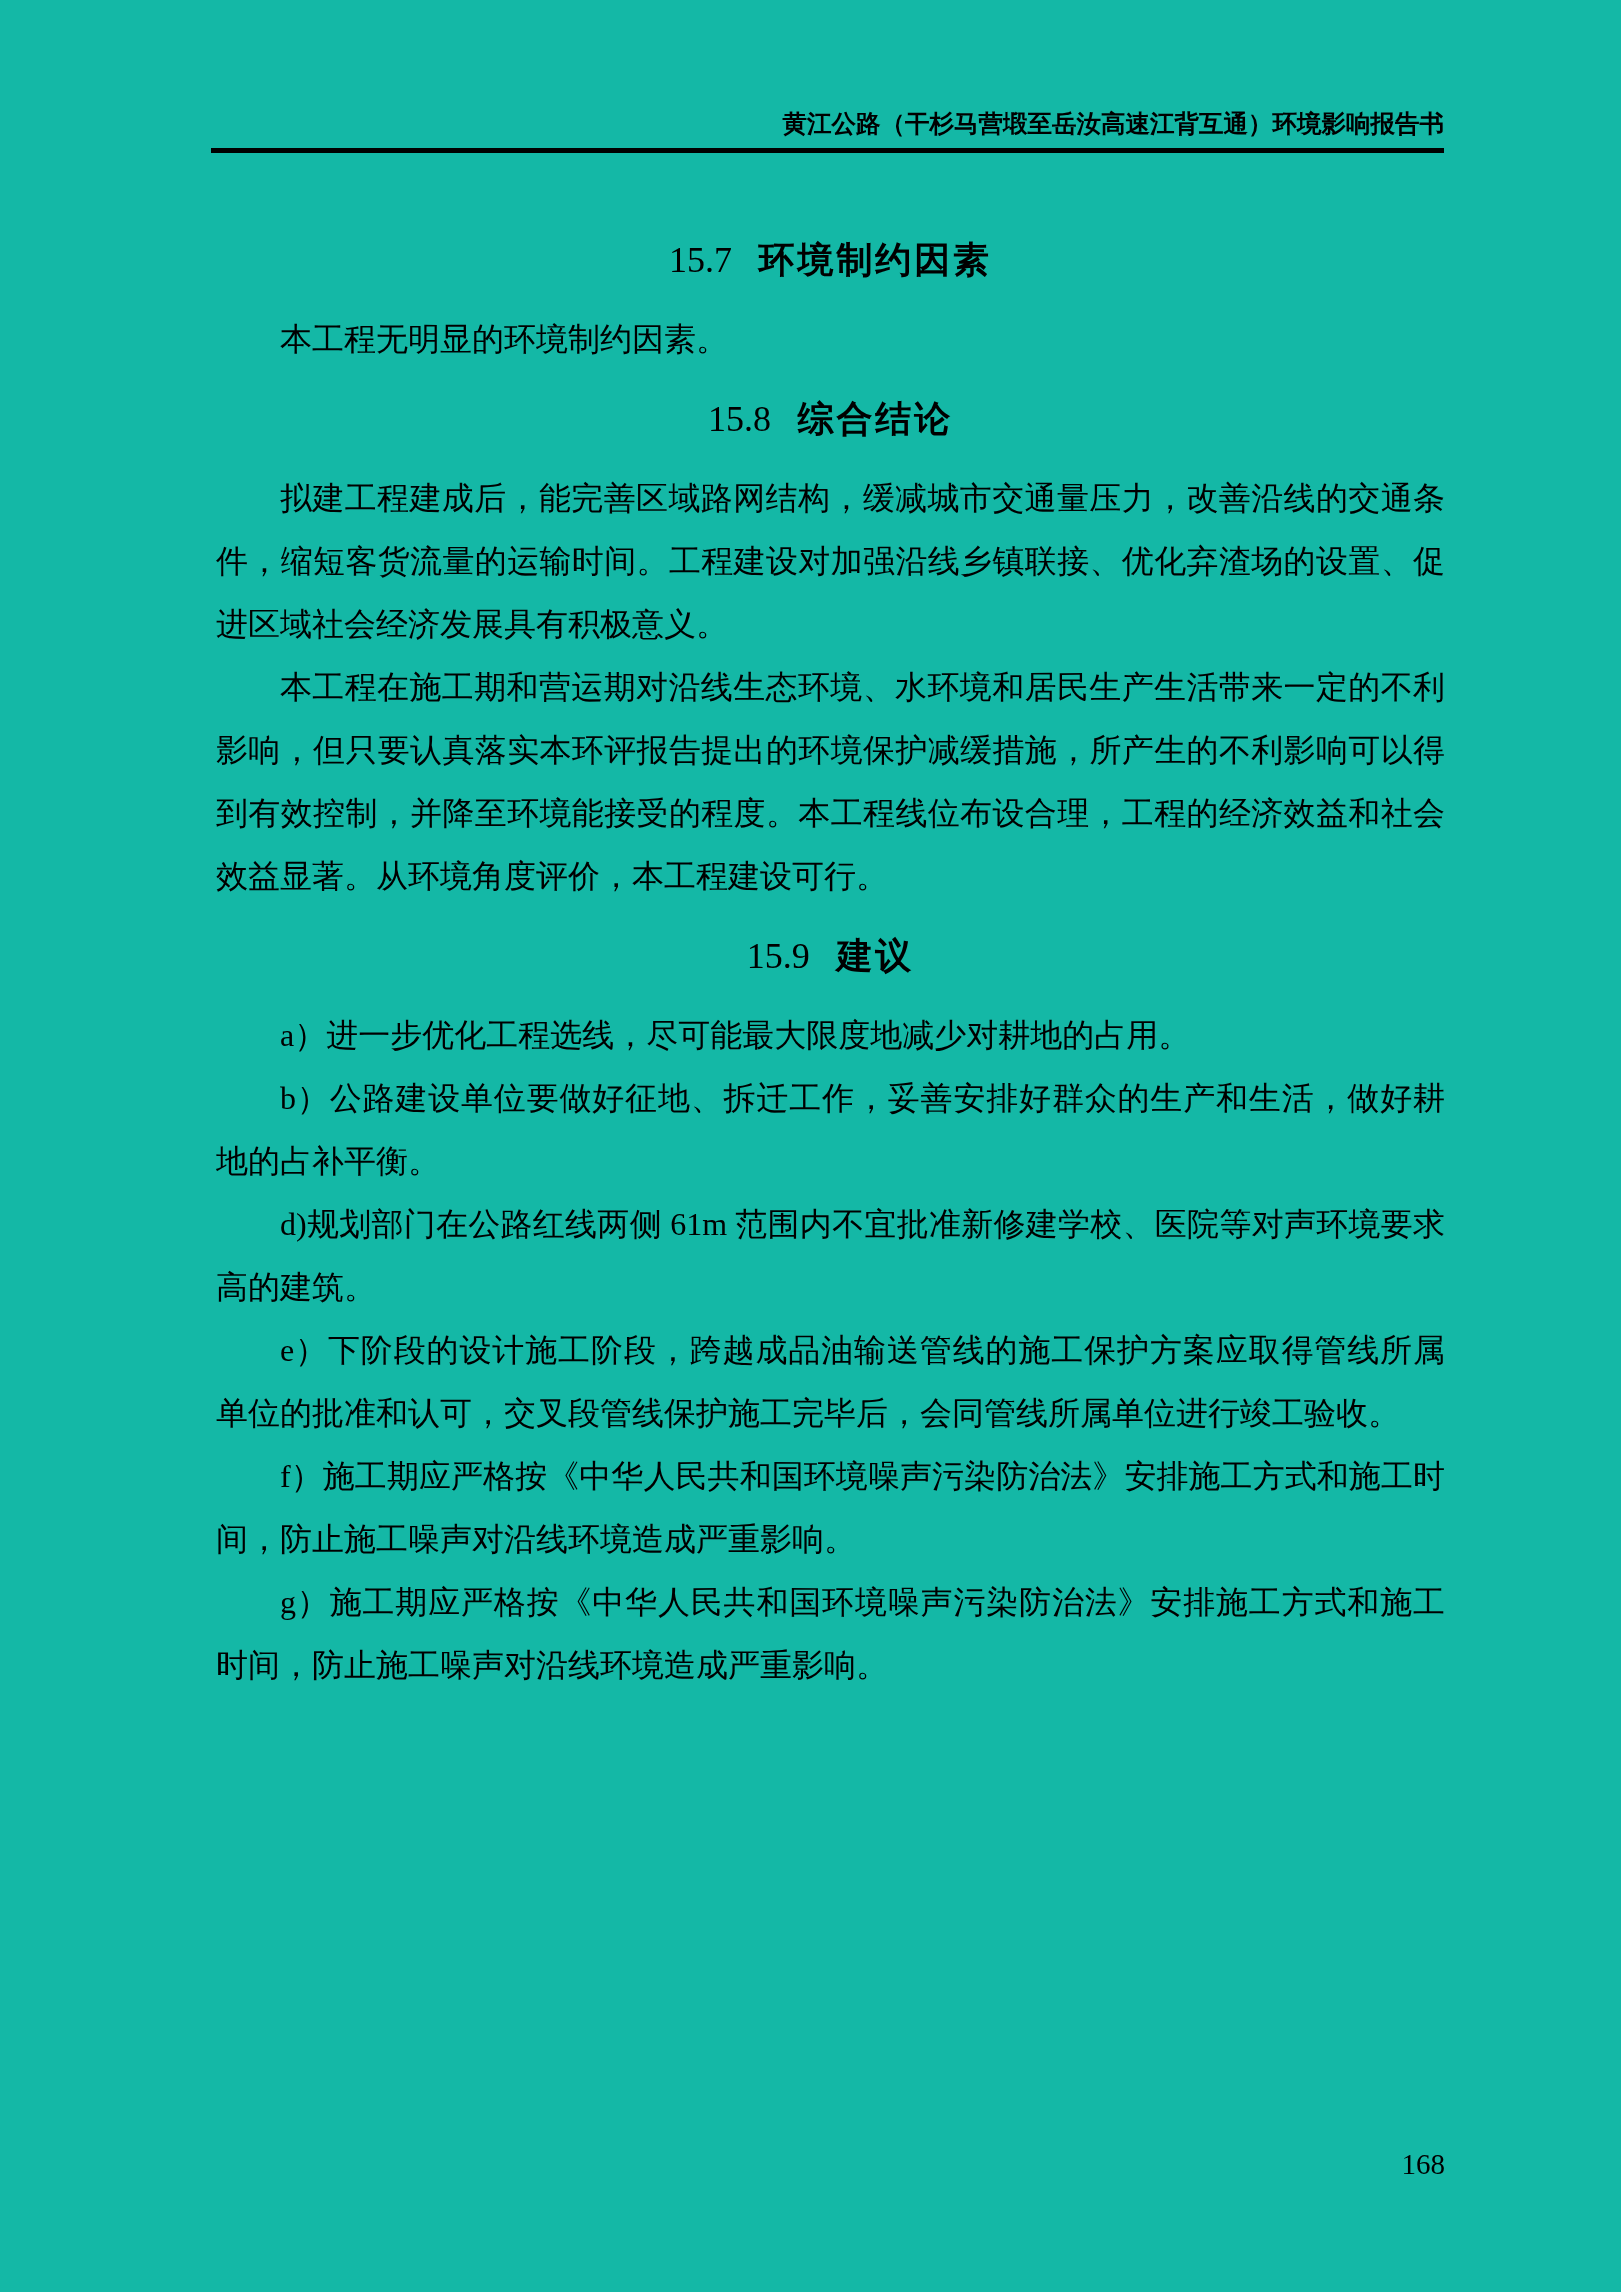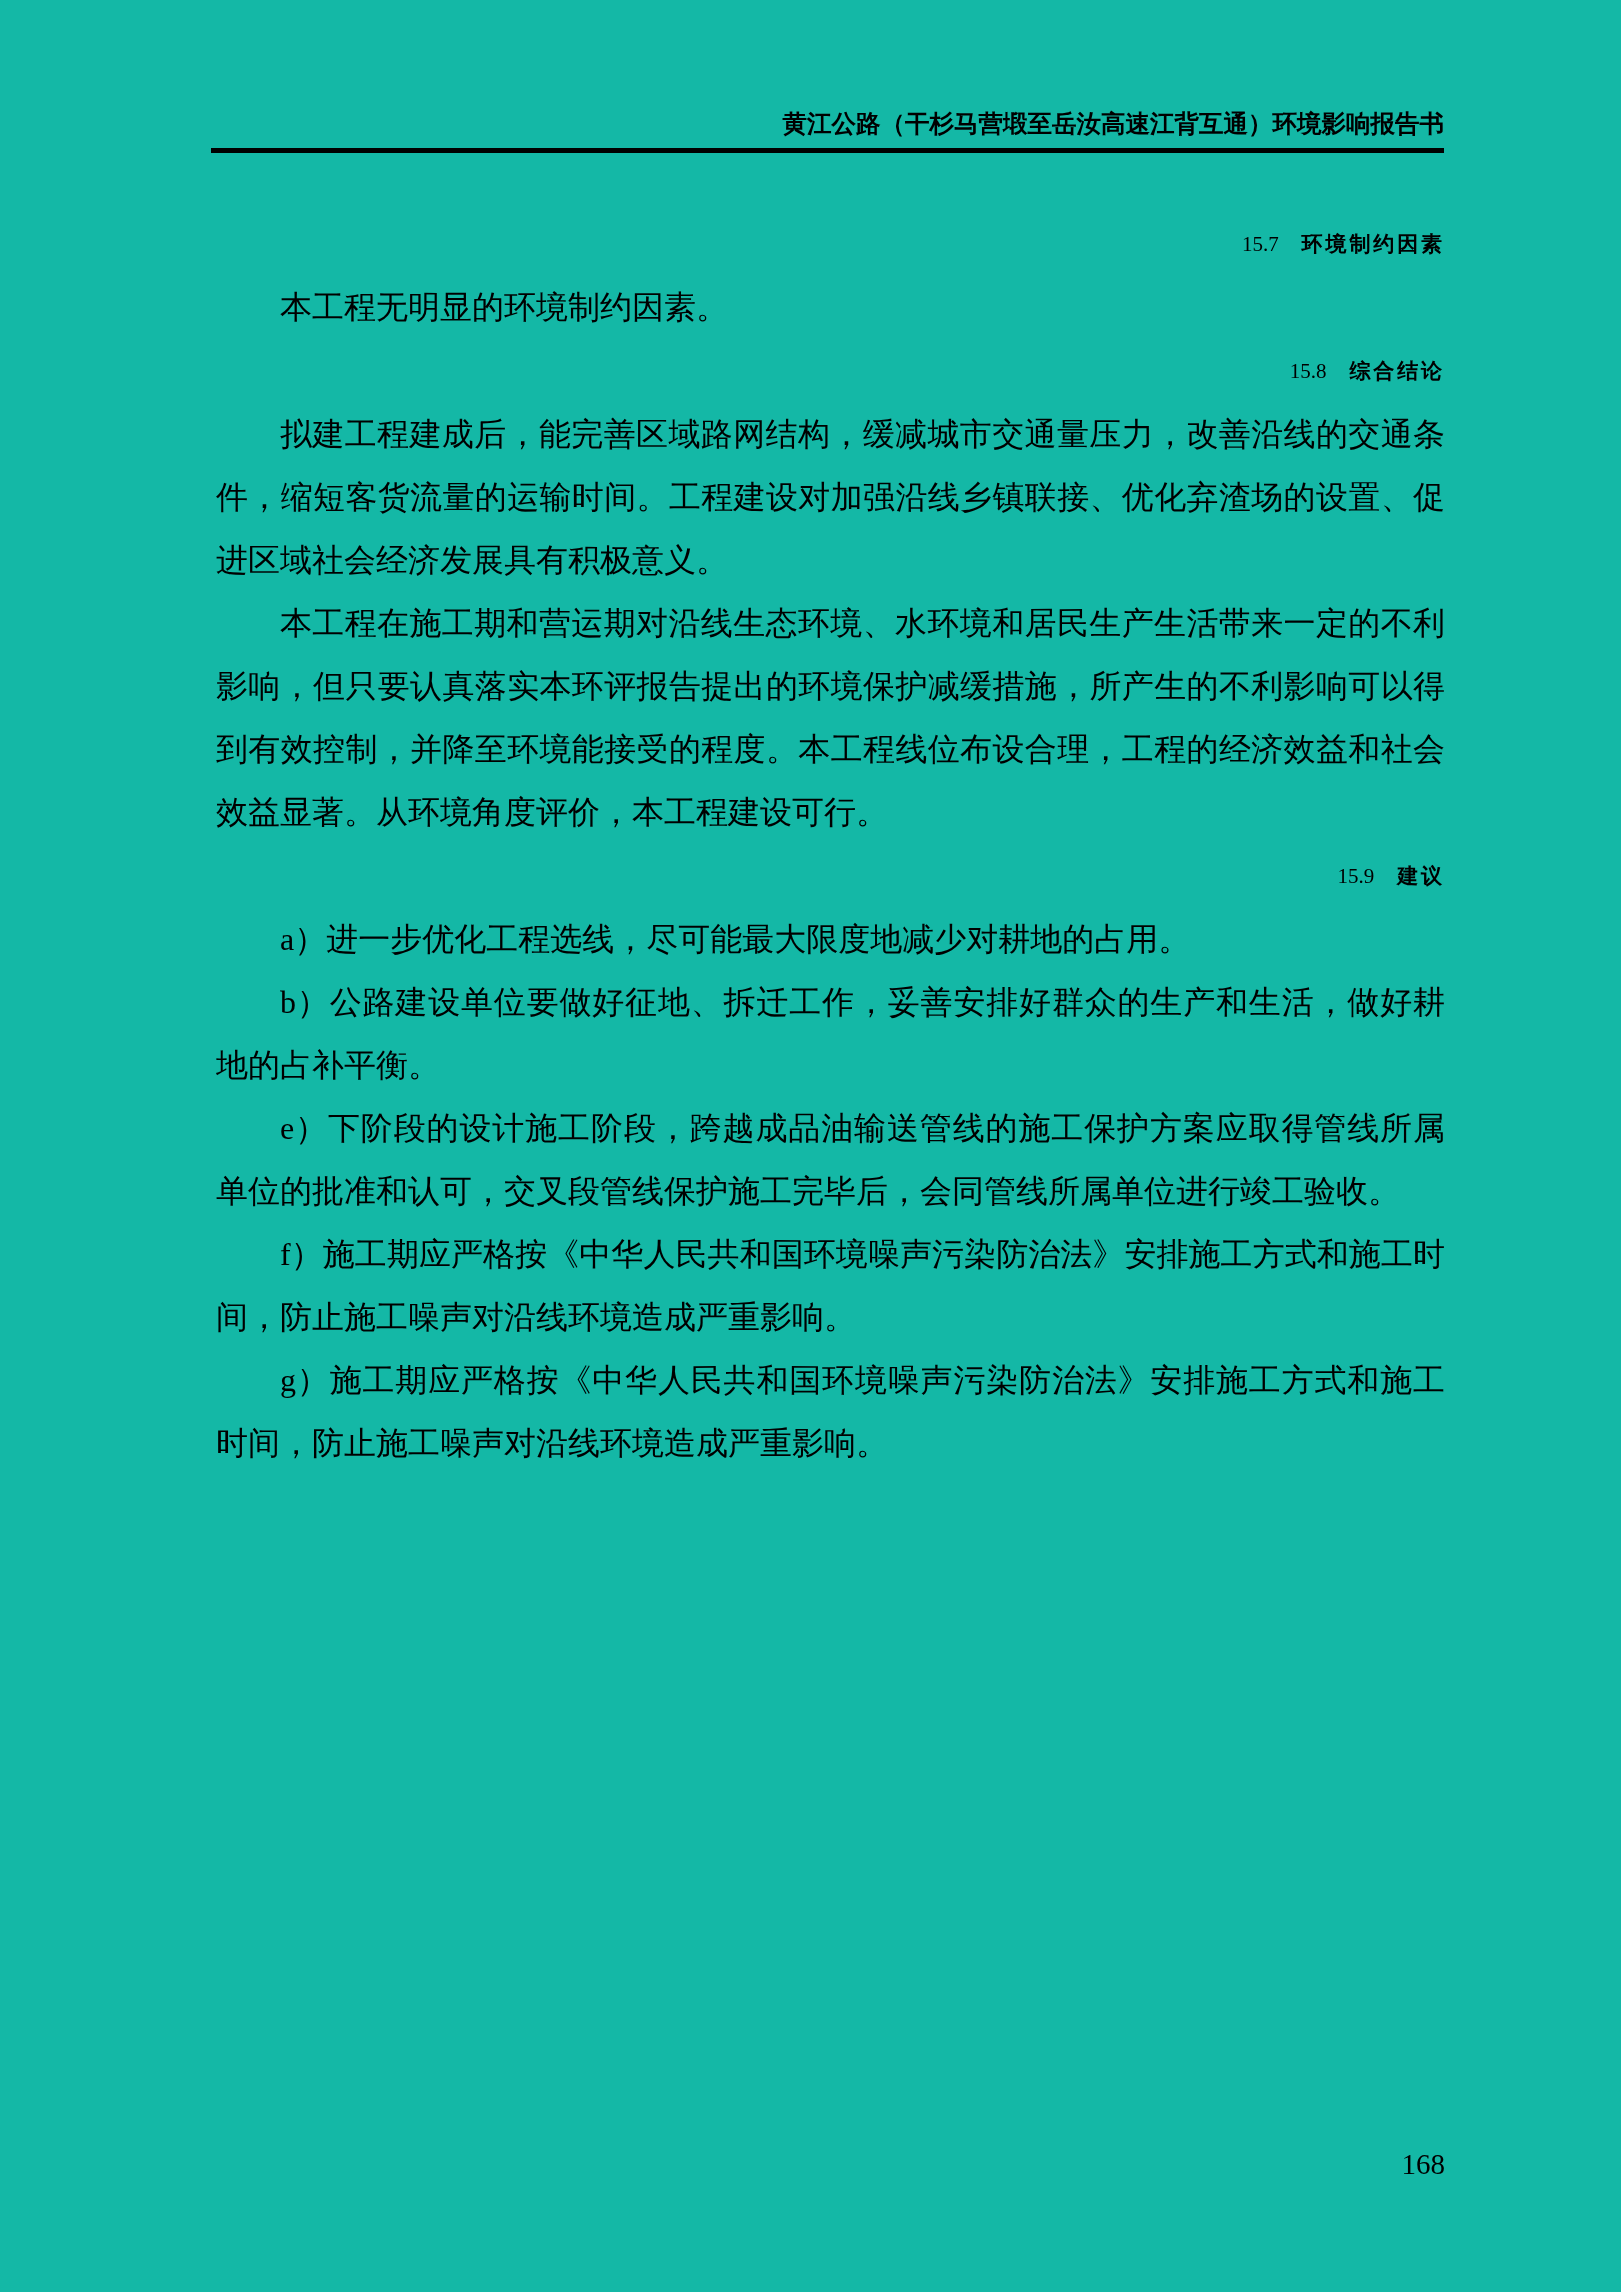--- a/index.html
+++ b/index.html
@@ -37,25 +37,25 @@
     position: absolute;
     top: 212px;
     left: 216px;
     width: 1229px;
     font-size: 32px;
     line-height: 63px;
     text-align: justify;
     text-justify: inter-ideograph;
   }
   .section-heading {
-    margin: 0;
-    font-size: 21px;
+    margin: 16px;
+    font-size: 36px;
     line-height: 63px;
     font-weight: normal;
-    text-align: right;
+    text-align: center;
   }
   .h-num {
     font-family: "Liberation Serif", "DejaVu Serif", serif;
     margin-right: 17.6px;
   }
   .h-title {
     font-family: "Liberation Sans", "DejaVu Sans", sans-serif;
     font-weight: bold;
     letter-spacing: 2.9px;
   }
@@ -97,20 +97,21 @@
     </h2>
     <p>拟建工程建成后，能完善区域路网结构，缓减城市交通量压力，改善沿线的交通条件，缩短客货流量的运输时间。工程建设对加强沿线乡镇联接、优化弃渣场的设置、促进区域社会经济发展具有积极意义。</p>
     <p>本工程在施工期和营运期对沿线生态环境、水环境和居民生产生活带来一定的不利影响，但只要认真落实本环评报告提出的环境保护减缓措施，所产生的不利影响可以得到有效控制，并降至环境能接受的程度。本工程线位布设合理，工程的经济效益和社会效益显著。从环境角度评价，本工程建设可行。</p>
 
     <h2 class="section-heading">
       <span class="h-num">15.9</span>
       <span class="h-title">建议</span>
     </h2>
     <p>a）进一步优化工程选线，尽可能最大限度地减少对耕地的占用。</p>
     <p>b）公路建设单位要做好征地、拆迁工作，妥善安排好群众的生产和生活，做好耕地的占补平衡。</p>
+    <p>d)规划部门在公路红线两侧 61m 范围内不宜批准新修建学校、医院等对声环境要求高的建筑。</p>
     <p>e）下阶段的设计施工阶段，跨越成品油输送管线的施工保护方案应取得管线所属单位的批准和认可，交叉段管线保护施工完毕后，会同管线所属单位进行竣工验收。</p>
     <p>f）施工期应严格按《中华人民共和国环境噪声污染防治法》安排施工方式和施工时间，防止施工噪声对沿线环境造成严重影响。</p>
     <p>g）施工期应严格按《中华人民共和国环境噪声污染防治法》安排施工方式和施工时间，防止施工噪声对沿线环境造成严重影响。</p>
 
   </div>
 
   <div class="footer">
     <span>168</span>
   </div>
 

